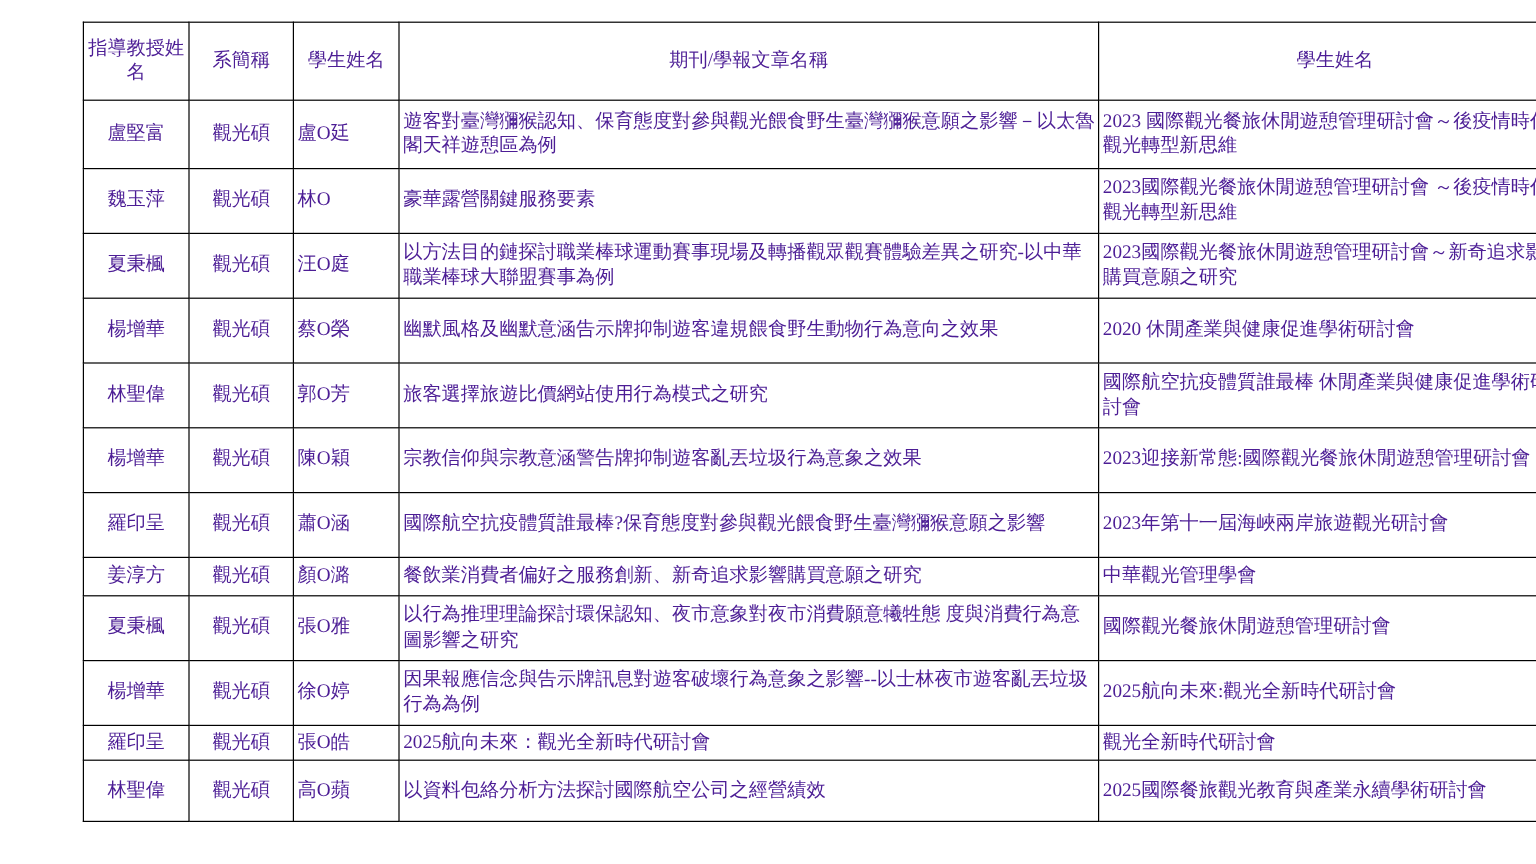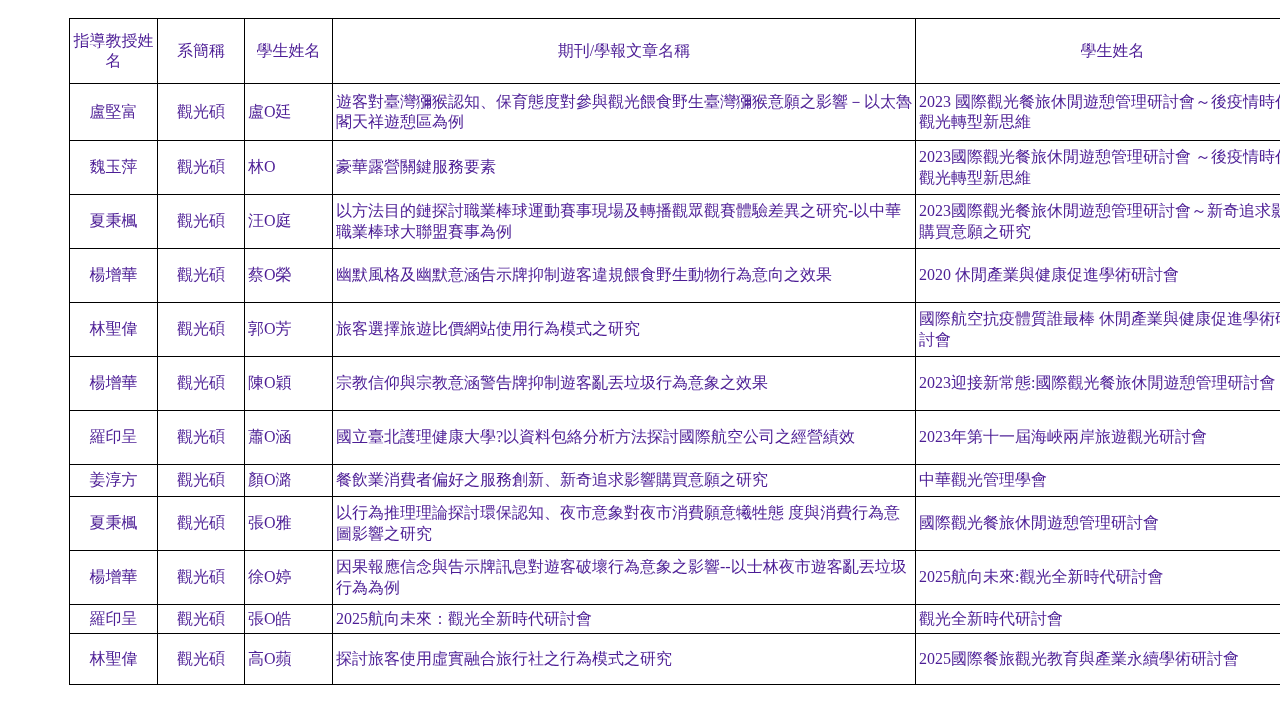--- a/index.html
+++ b/index.html
@@ -99,21 +99,21 @@
       <td class="c-advisor">楊增華</td>
       <td class="c-dept">觀光碩</td>
       <td class="c-student">陳O穎</td>
       <td class="c-article">宗教信仰與宗教意涵警告牌抑制遊客亂丟垃圾行為意象之效果</td>
       <td class="c-conf">2023迎接新常態:國際觀光餐旅休閒遊憩管理研討會</td>
     </tr>
     <tr class="h55">
       <td class="c-advisor">羅印呈</td>
       <td class="c-dept">觀光碩</td>
       <td class="c-student">蕭O涵</td>
-      <td class="c-article">國立臺北護理健康大學?以資料包絡分析方法探討國際航空公司之經營績效</td>
+      <td class="c-article">國際航空抗疫體質誰最棒?保育態度對參與觀光餵食野生臺灣獼猴意願之影響</td>
       <td class="c-conf">2023年第十一屆海峽兩岸旅遊觀光研討會</td>
     </tr>
     <tr class="h33">
       <td class="c-advisor">姜淳方</td>
       <td class="c-dept">觀光碩</td>
       <td class="c-student">顏O潞</td>
       <td class="c-article">餐飲業消費者偏好之服務創新、新奇追求影響購買意願之研究</td>
       <td class="c-conf">中華觀光管理學會</td>
     </tr>
     <tr class="h55">
@@ -134,17 +134,17 @@
       <td class="c-advisor">羅印呈</td>
       <td class="c-dept">觀光碩</td>
       <td class="c-student">張O皓</td>
       <td class="c-article">2025航向未來：觀光全新時代研討會</td>
       <td class="c-conf">觀光全新時代研討會</td>
     </tr>
     <tr class="h52">
       <td class="c-advisor">林聖偉</td>
       <td class="c-dept">觀光碩</td>
       <td class="c-student">高O蘋</td>
-      <td class="c-article">探討旅客使用虛實融合旅行社之行為模式之研究</td>
+      <td class="c-article">以資料包絡分析方法探討國際航空公司之經營績效</td>
       <td class="c-conf">2025國際餐旅觀光教育與產業永續學術研討會</td>
     </tr>
   </tbody>
 </table>
 
 </body></html>

